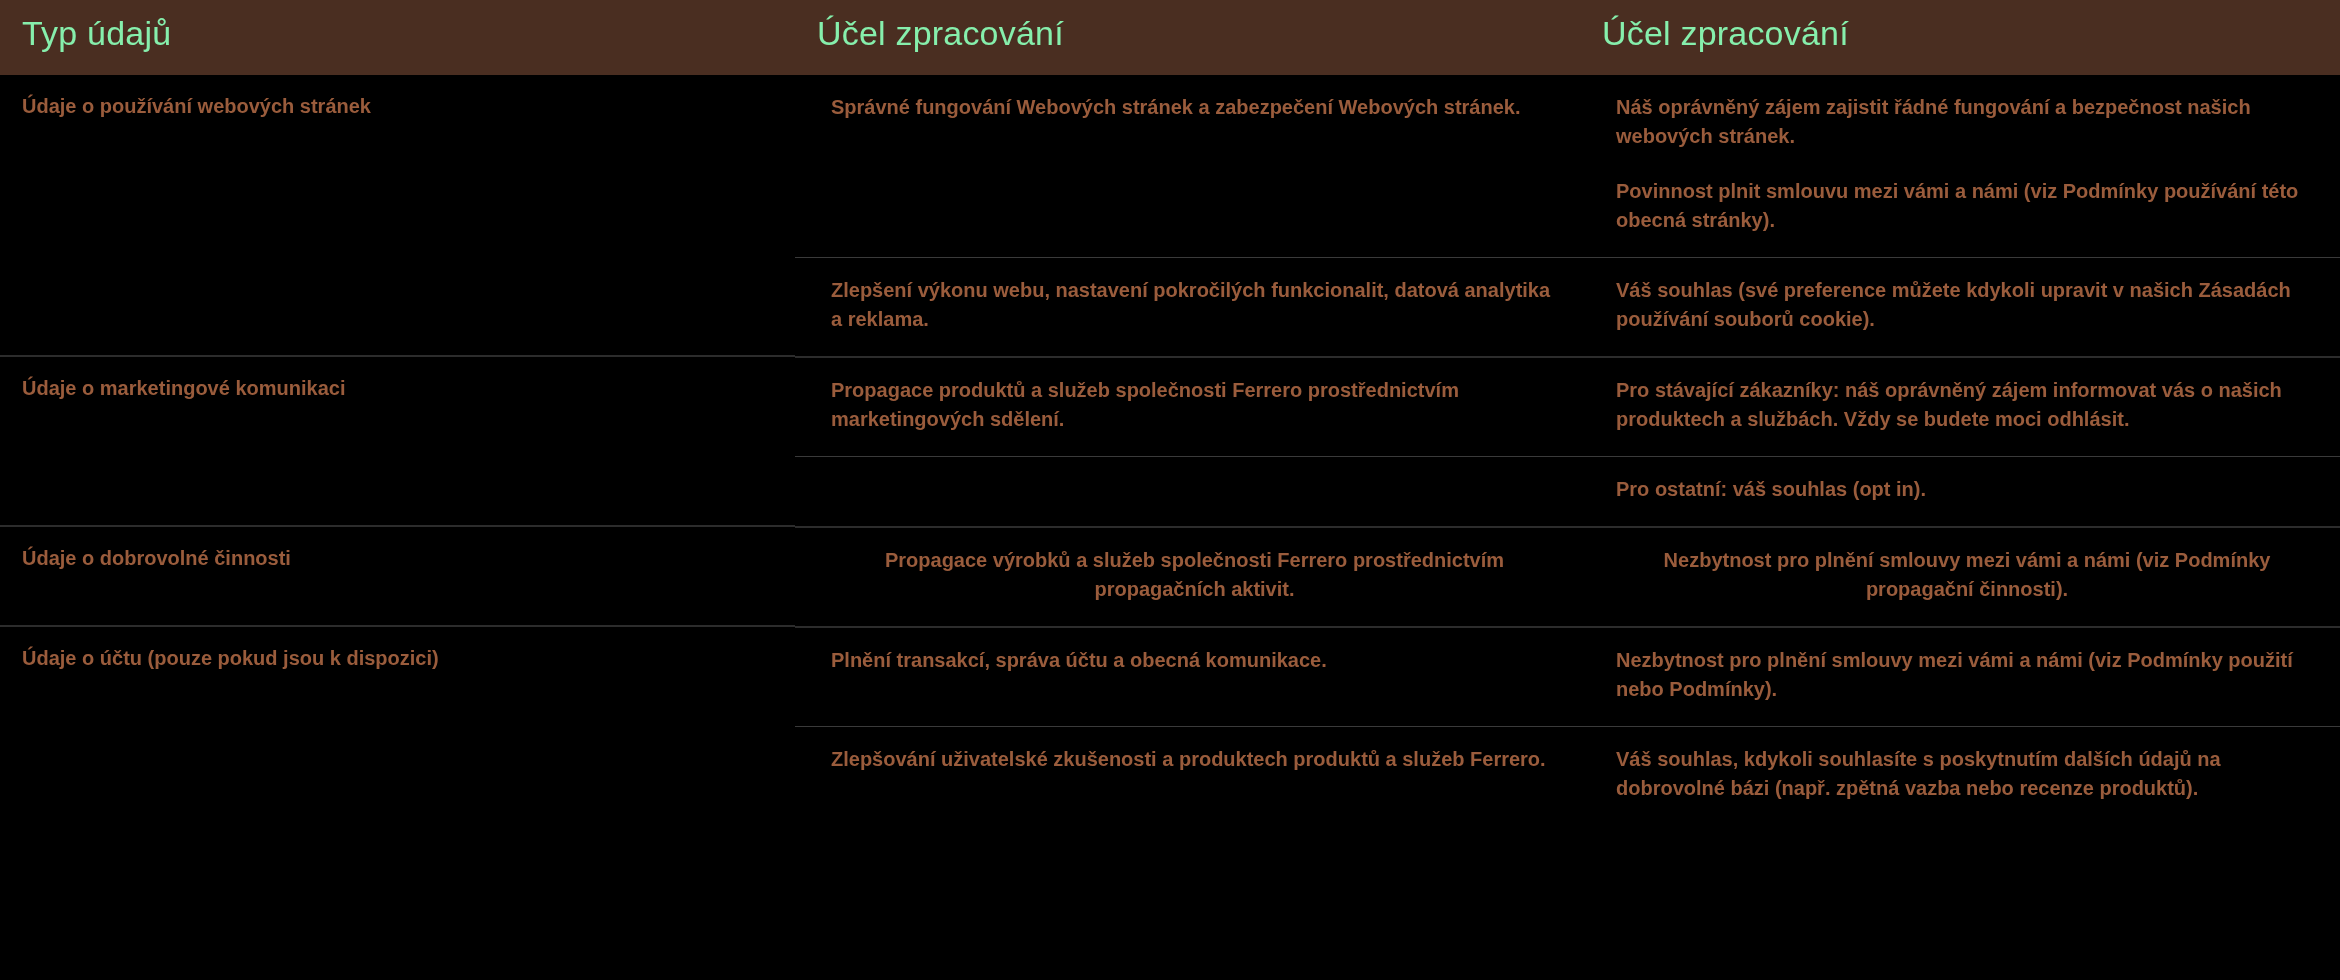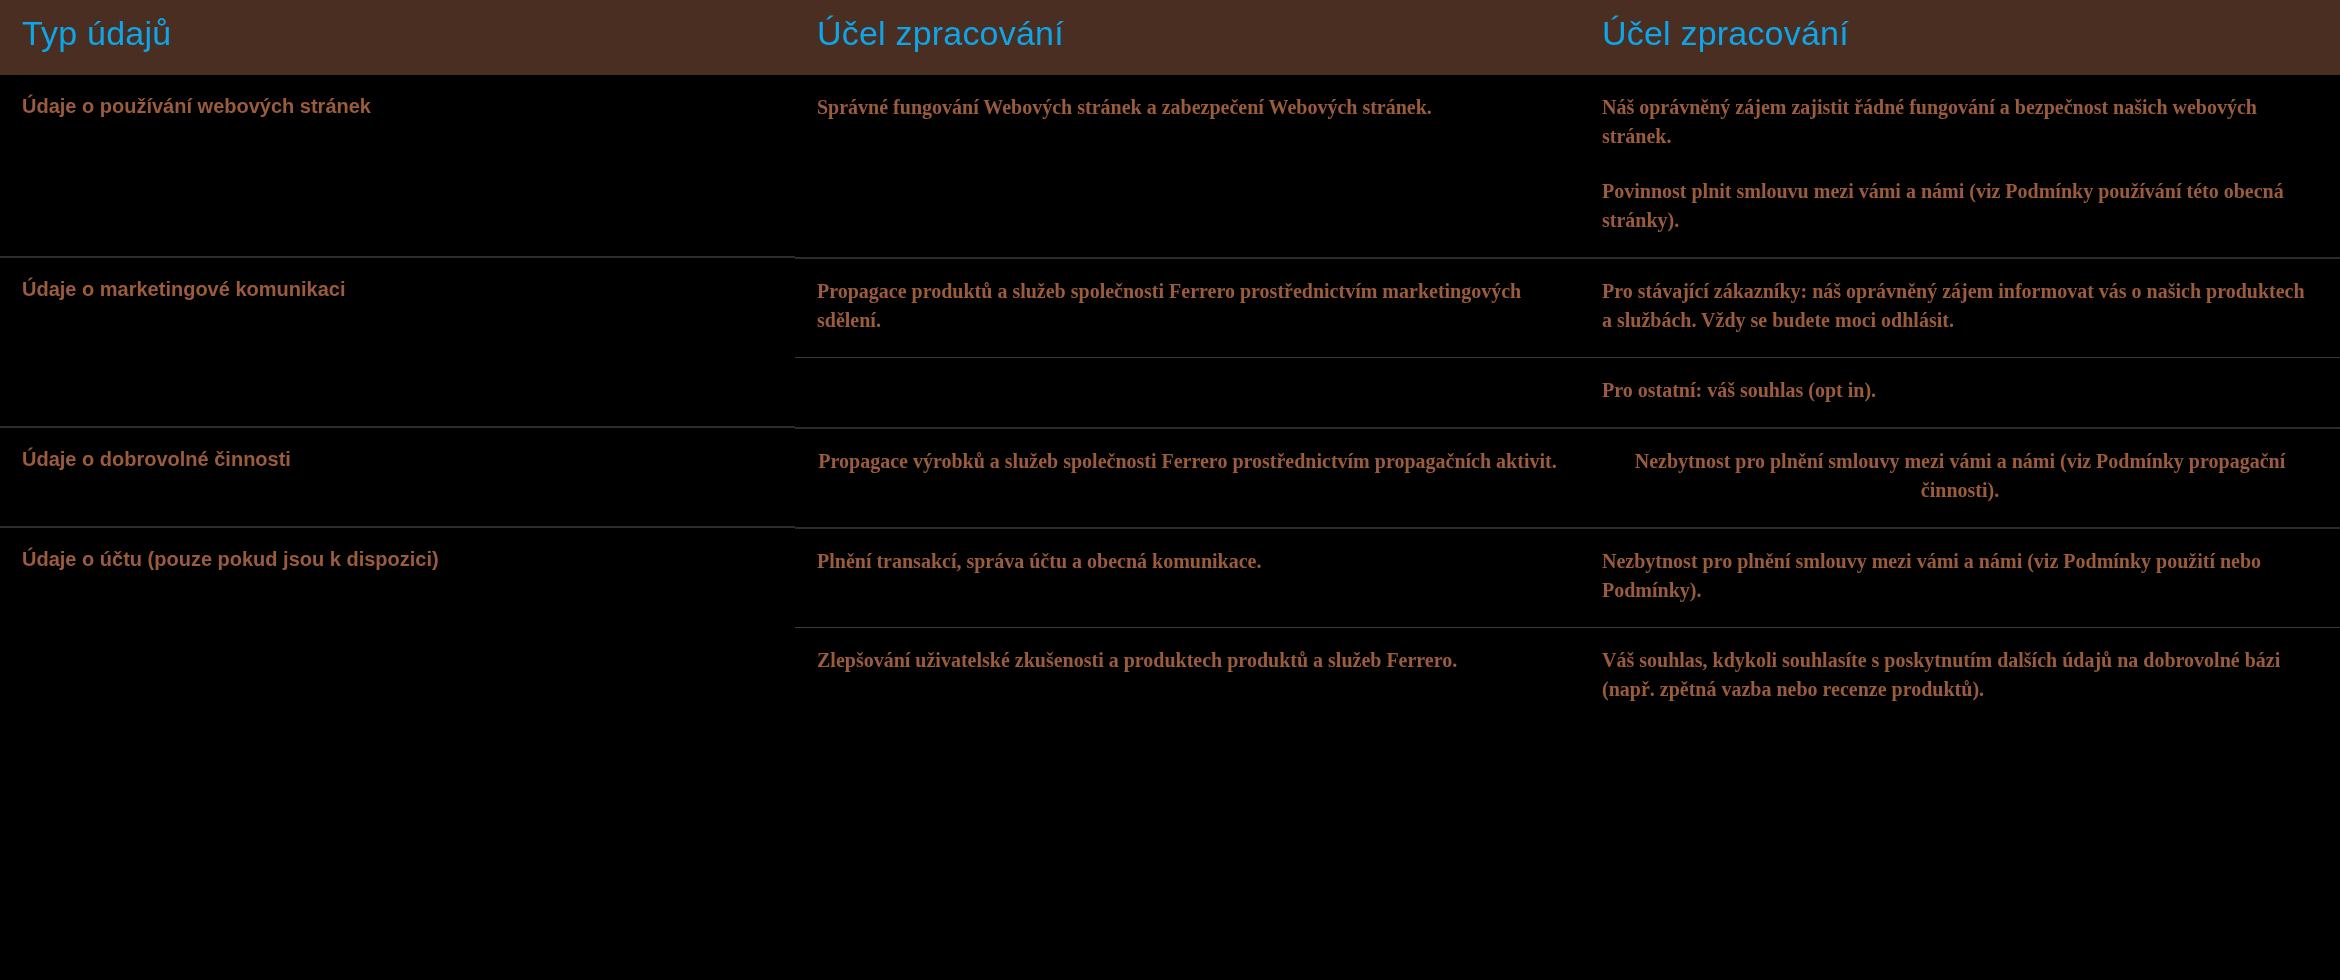--- a/index.html
+++ b/index.html
@@ -18,21 +18,21 @@
     width: 2340px;
     border-collapse: collapse;
     table-layout: fixed;
   }
   .privacy-table col.c1 { width: 795px; }
   .privacy-table col.c2 { width: 785px; }
   .privacy-table col.c3 { width: 760px; }
 
   thead th {
     background: #4a2e21;
-    color: #0ea5e9;
+    color: #86efac;
     text-align: left;
     font-size: 34px;
     font-weight: 400;
     padding: 14px 22px 22px 22px;
     vertical-align: top;
     letter-spacing: 0.2px;
   }
 
   tbody td {
     vertical-align: top;
@@ -68,21 +68,21 @@
   }
   .sub-table tr.grp-start.first-row > td {
     border-top: none;
   }
   .sub-table tr.sub-sep > td {
     border-top: 1px solid #3a3a3a;
   }
   .purpose-col { width: 785px; }
   .basis-col { width: 760px; }
 
-  .para { margin: 0 0 0 0; font-family: Liberation Serif, serif; }
+  .para { margin: 0 0 0 14px; }
   .para + .para { margin-top: 26px; }
 </style>
 </head>
 <body>
 
 <table class="privacy-table">
   <colgroup>
     <col class="c1">
       <col class="c2">
       <col class="c3">
@@ -106,20 +106,28 @@
             <tbody>
               <tr class="grp-start first-row">
                 <td>
                   <div class="para">Správné fungování Webových stránek a zabezpečení Webových stránek.</div>
                 </td>
                 <td>
                   <div class="para">Náš oprávněný zájem zajistit řádné fungování a bezpečnost našich webových stránek.</div>
                   <div class="para">Povinnost plnit smlouvu mezi vámi a námi (viz Podmínky používání této obecná stránky).</div>
                 </td>
               </tr>
+              <tr class="sub-sep">
+                <td>
+                  <div class="para">Zlepšení výkonu webu, nastavení pokročilých funkcionalit, datová analytika a reklama.</div>
+                </td>
+                <td>
+                  <div class="para">Váš souhlas (své preference můžete kdykoli upravit v našich Zásadách používání souborů cookie).</div>
+                </td>
+              </tr>
             </tbody>
           </table>
         </td>
       </tr>
       <tr>
         <td class="type-cell">Údaje o marketingové komunikaci</td>
         <td colspan="2" style="padding: 0px;">
           <table class="sub-table">
             <colgroup>
               <col class="purpose-col">

